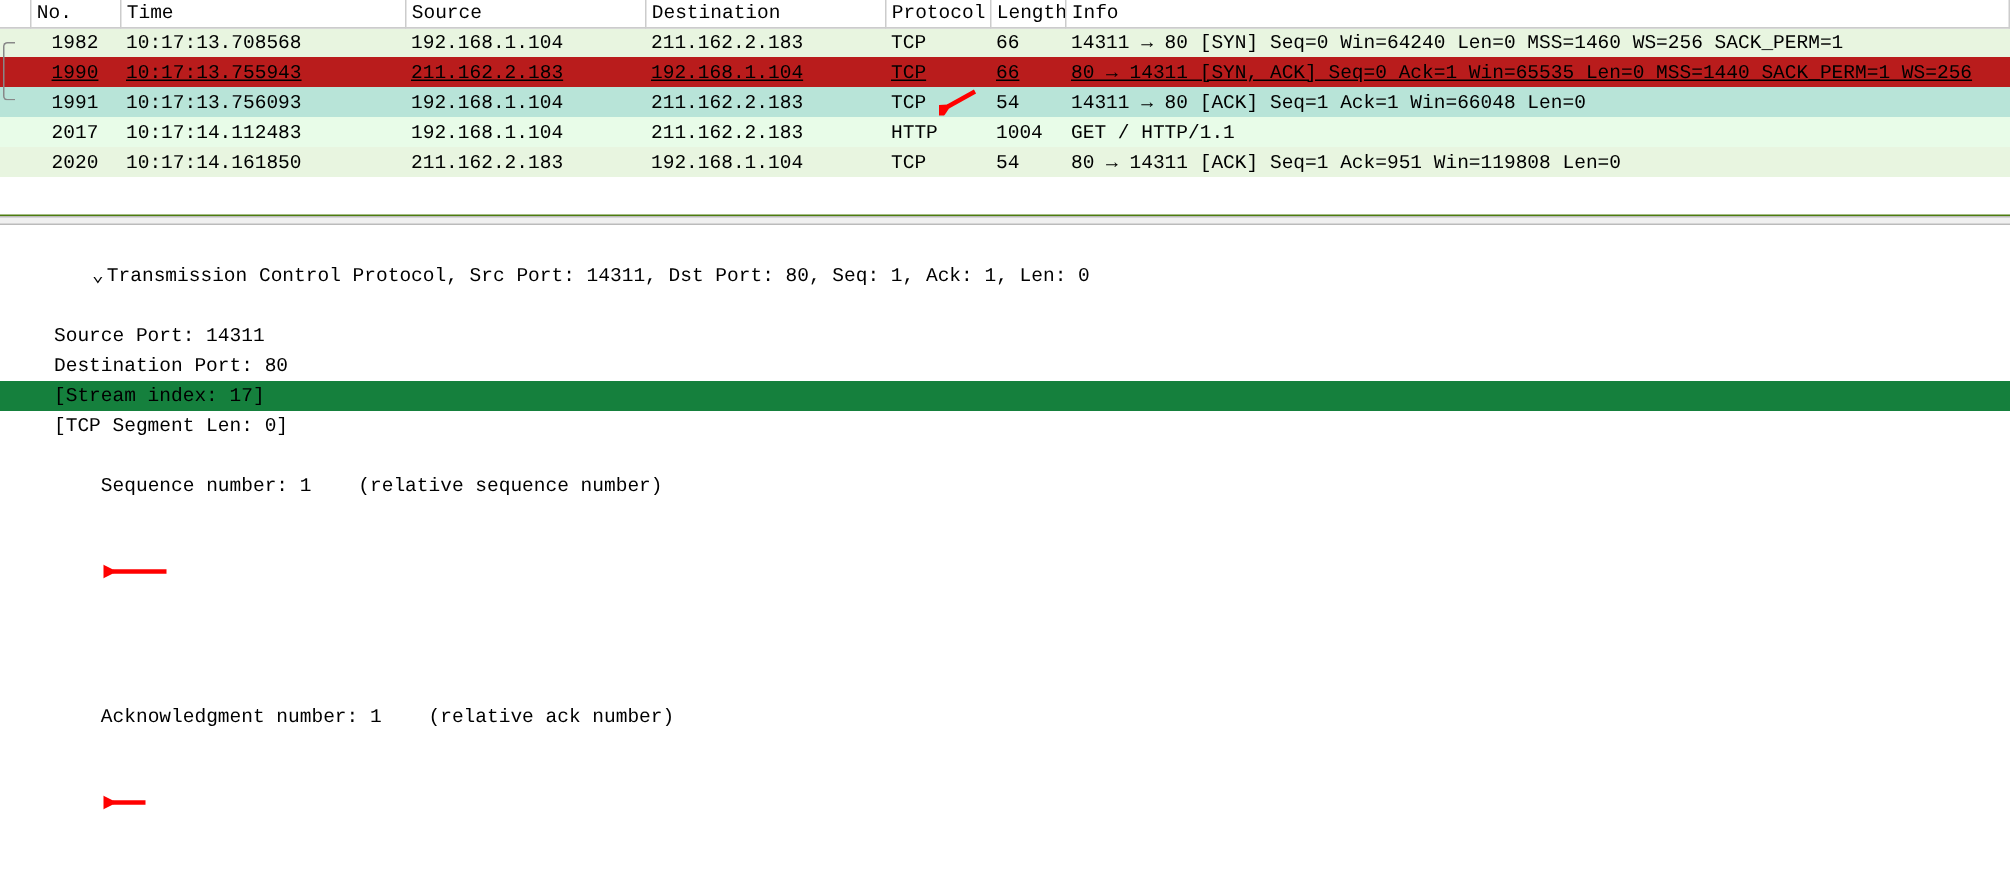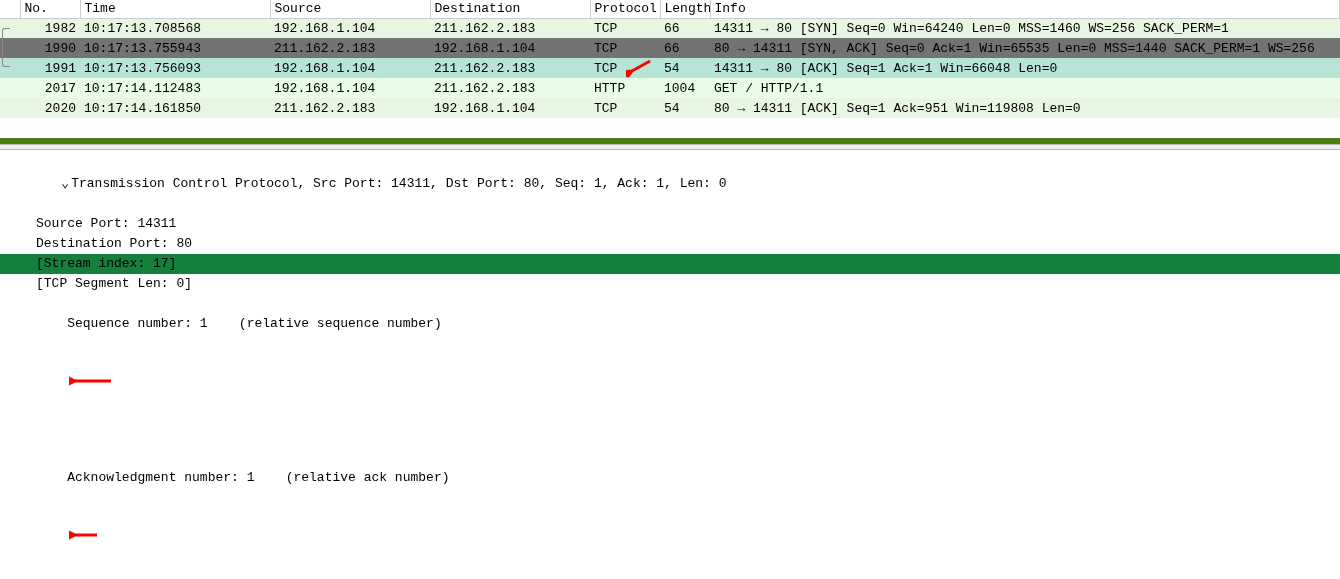--- a/index.html
+++ b/index.html
@@ -6,21 +6,21 @@
   body {
     font-family: "Consolas", "Courier New", monospace;
     font-size: 13px;
     background: #fff;
     color: #000;
     width: 1340px;
     height: 579px;
     overflow: hidden;
   }
   .top-pane {
-    border-bottom: 6px solid #4d7c0f;
+    border-bottom: 1px solid #4d7c0f;
     height: 144px;
     overflow: hidden;
   }
   table.pkt {
     border-collapse: collapse;
     width: 100%;
     table-layout: fixed;
   }
   table.pkt th {
     text-align: left;
@@ -33,26 +33,26 @@
     white-space: nowrap;
     overflow: hidden;
   }
   table.pkt td {
     padding: 1px 4px;
     white-space: nowrap;
     overflow: hidden;
     height: 20px;
   }
   tr.row-syn     { background: #e8f5e0; }
-  tr.row-synack  { background: #737373; }
+  tr.row-synack  { background: #b91c1c; text-decoration: underline; }
   tr.row-ack     { background: #b8e4d8; }
   tr.row-http    { background: #e8fce8; }
   tr.row-tcpack  { background: #e8f5e0; }
   tr.row-http2   { background: #e8fce8; }
-  .col-no   { width: 60px; text-align: right; }
+  .col-no   { width: 60px; text-align: center; }
   .col-time { width: 190px; }
   .col-src  { width: 160px; }
   .col-dst  { width: 160px; }
   .col-proto{ width: 70px; }
   .col-len  { width: 50px; text-align: left; }
   .col-info { width: auto; }
   .marker-cell { width: 20px; padding:0 !important; position: relative; }
   .bottom-pane {
     padding-top: 4px;
     line-height: 20px;

